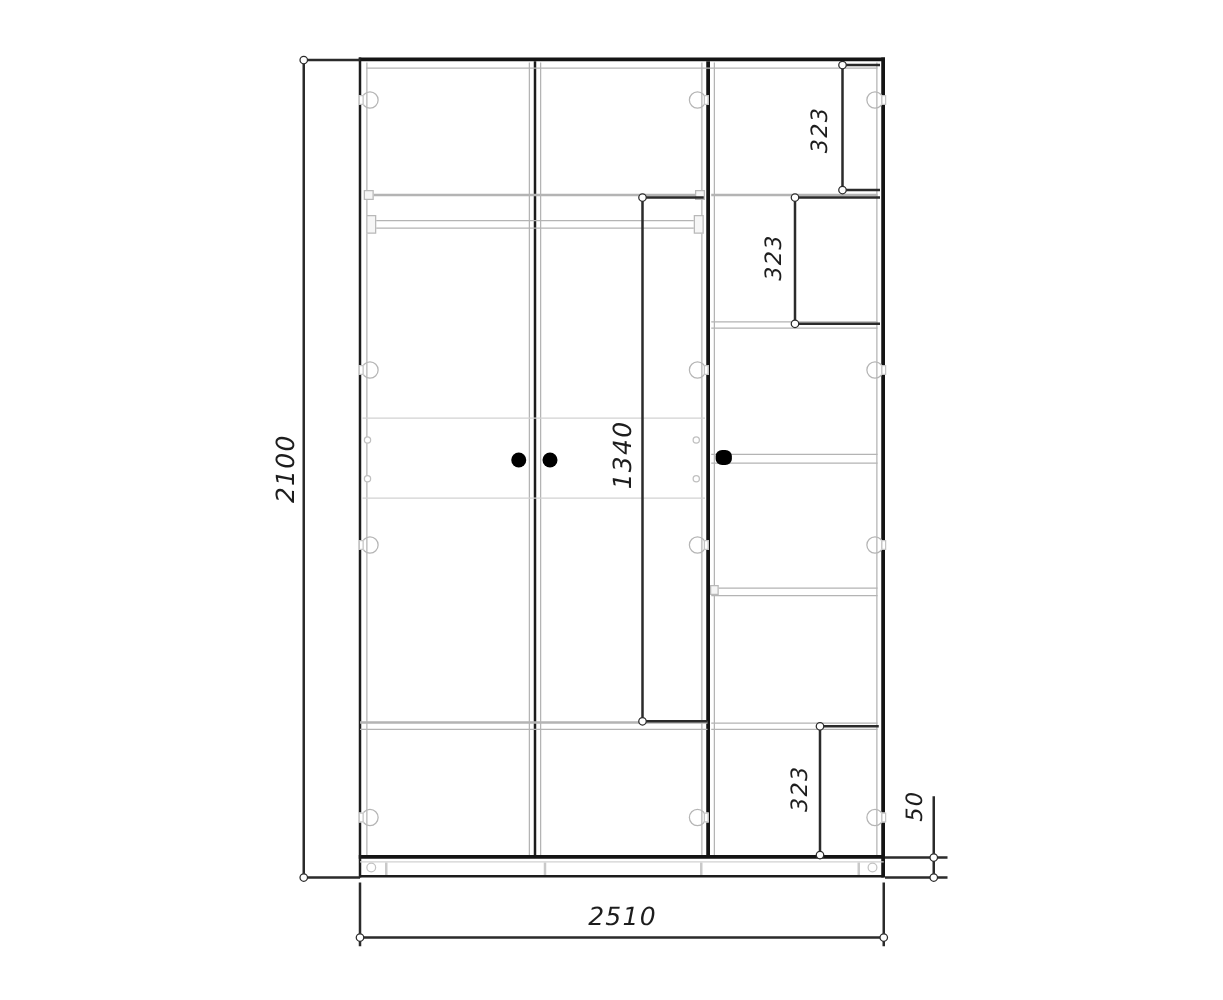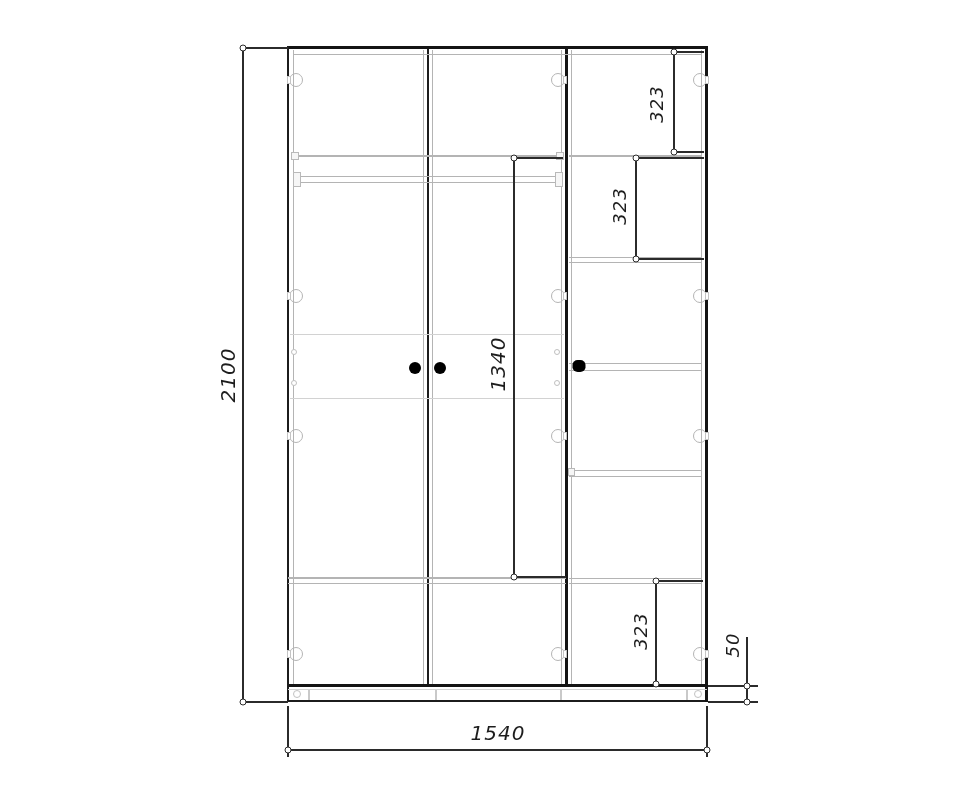--- a/index.html
+++ b/index.html
@@ -135,21 +135,21 @@
     <div class="node" style="left:243px;top:702px;"></div>
     <span class="dim-label rot big" style="left:228px;top:375px;">2100</span>
   </div>
 
   <div>
     <div class="hl dim" style="left:288px;top:749px;width:419px;height:1.5px;"></div>
     <div class="vl dim" style="left:287px;top:706px;width:1.5px;height:51px;"></div>
     <div class="vl dim" style="left:706px;top:706px;width:1.5px;height:51px;"></div>
     <div class="node" style="left:288px;top:750px;"></div>
     <div class="node" style="left:707px;top:750px;"></div>
-    <span class="dim-label big" style="left:498px;top:733px;">1540</span>
+    <span class="dim-label big" style="left:498px;top:733px;">2510</span>
   </div>
 
   <div>
     <div class="vl dim" style="left:513px;top:158px;width:1.5px;height:419px;"></div>
     <div class="hl dim" style="left:514px;top:157px;width:49px;height:2px;"></div>
     <div class="hl dim" style="left:514px;top:576px;width:52px;height:2px;"></div>
     <div class="node" style="left:514px;top:158px;"></div>
     <div class="node" style="left:514px;top:577px;"></div>
     <span class="dim-label rot big" style="left:498px;top:364px;">1340</span>
   </div>

